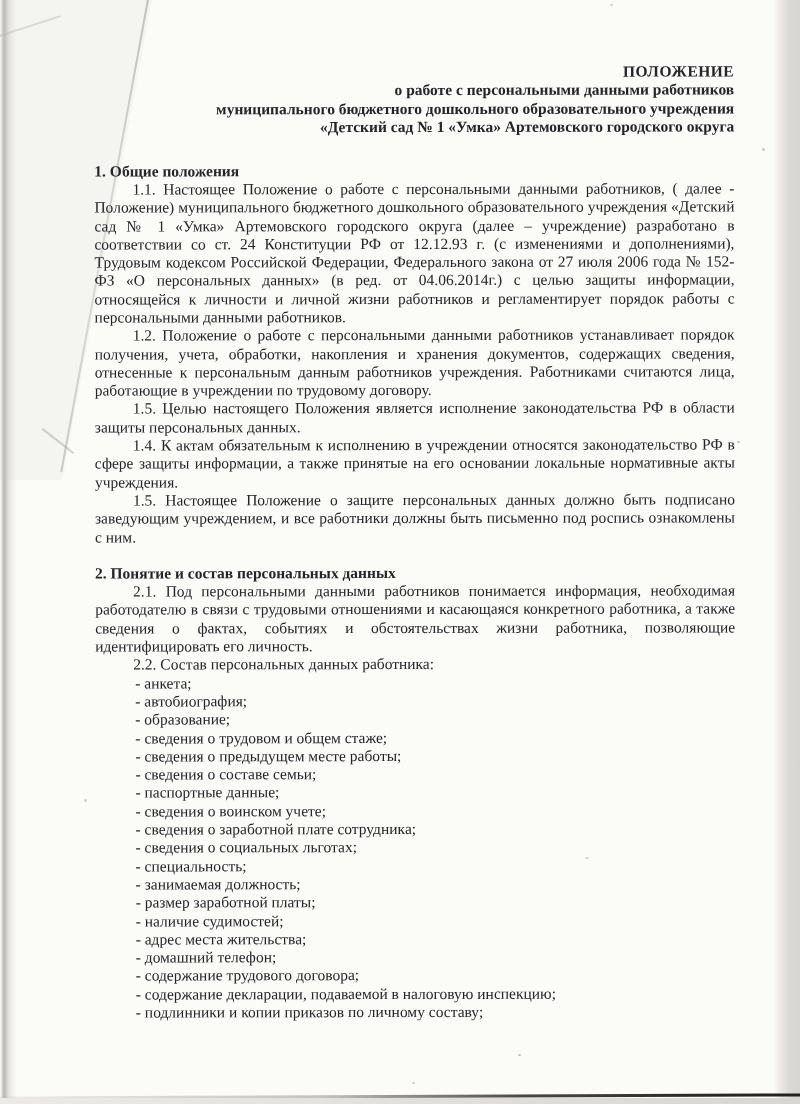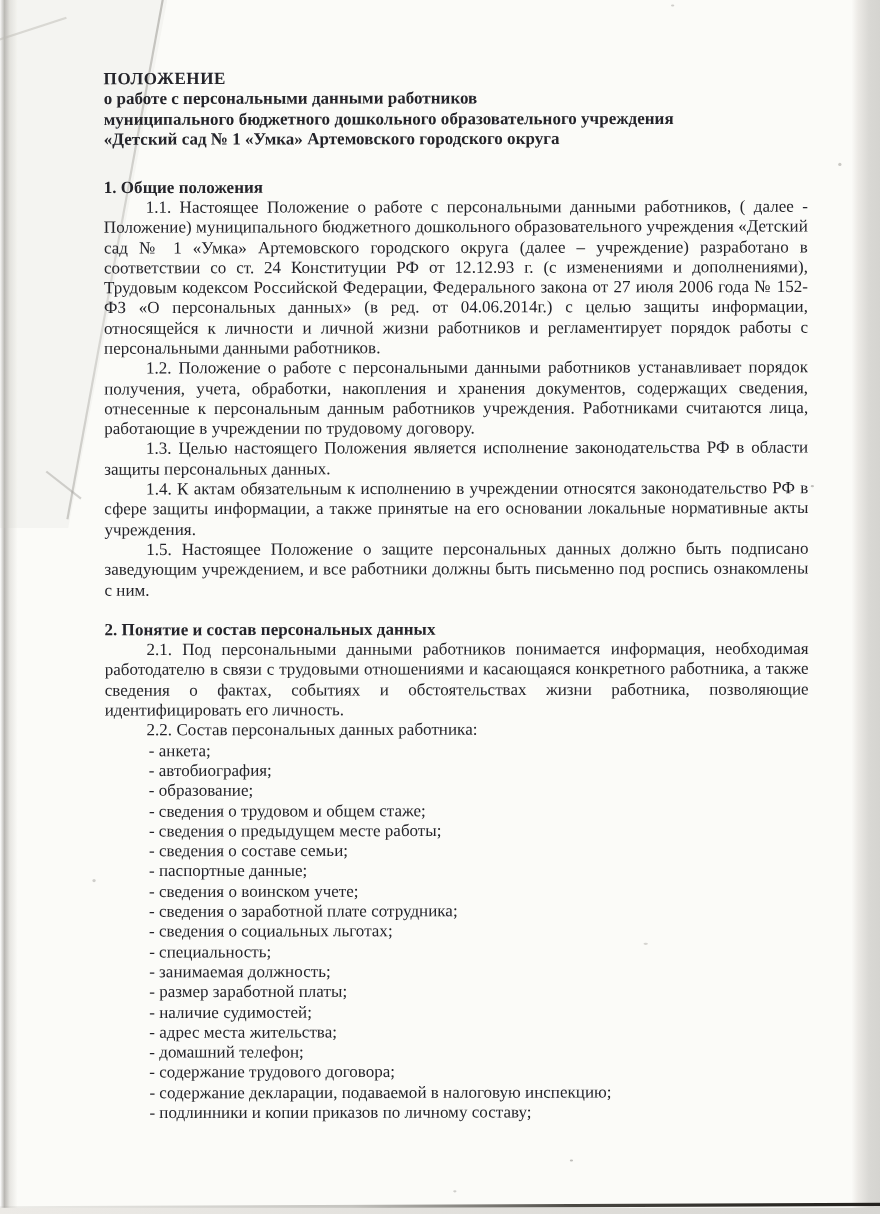--- a/index.html
+++ b/index.html
@@ -65,21 +65,21 @@
   .speck.s6 { left: 585px; top: 857px;  width: 4px; height: 2px; opacity:.35; }
   .speck.s7 { left: 610px; top: 4px;    width: 3px; height: 2px; opacity:.4; }
 
   
   .content {
     position: absolute; left: 95px; top: 63px; width: 640px;
     color: #24242a;
     font-size: 15.5px; line-height: 18.3px;
     transform: rotate(-0.1deg);
   }
-  .title { text-align: left; font-weight: bold; line-height: 18.4px; margin-bottom: 25px; }
+  .title { text-align: right; font-weight: bold; line-height: 18.4px; margin-bottom: 25px; }
   .title .t-line { white-space: nowrap; }
   .title .t-line.first { letter-spacing: .5px; }
 
   .sec-heading { font-weight: bold; font-size: 15.5px; margin: 0; padding: 0; }
   section + section .sec-heading { margin-top: 18px; }
 
   .para {
     margin: 0; text-indent: 38px;
     text-align: justify; text-justify: inter-word;
   }
@@ -111,21 +111,21 @@
       <div class="t-line first">ПОЛОЖЕНИЕ</div>
       <div class="t-line">о работе с персональными данными работников</div>
       <div class="t-line">муниципального бюджетного дошкольного образовательного учреждения</div>
       <div class="t-line">«Детский сад № 1 «Умка» Артемовского городского округа</div>
     </div>
     <div id="sections">
         <section>
           <h2 class="sec-heading">1. Общие положения</h2>
           <p class="para">1.1. Настоящее Положение о работе с персональными данными работников, ( далее - Положение) муниципального бюджетного дошкольного образовательного учреждения «Детский сад № 1 «Умка» Артемовского городского округа (далее – учреждение) разработано в соответствии со ст. 24 Конституции РФ от 12.12.93 г. (с изменениями и дополнениями), Трудовым кодексом Российской Федерации, Федерального закона от 27 июля 2006 года № 152-ФЗ «О персональных данных» (в ред. от 04.06.2014г.) с целью защиты информации, относящейся к личности и личной жизни работников и регламентирует порядок работы с персональными данными работников.</p>
           <p class="para">1.2. Положение о работе с персональными данными работников устанавливает порядок получения, учета, обработки, накопления и хранения документов, содержащих сведения, отнесенные к персональным данным работников учреждения. Работниками считаются лица, работающие в учреждении по трудовому договору.</p>
-          <p class="para">1.3. Целью настоящего Положения является исполнение законодательства РФ в области защиты персональных данных.</p>
+          <p class="para">1.5. Целью настоящего Положения является исполнение законодательства РФ в области защиты персональных данных.</p>
           <p class="para">1.4. К актам обязательным к исполнению в учреждении относятся законодательство РФ в сфере защиты информации, а также принятые на его основании локальные нормативные акты учреждения.</p>
           <p class="para">1.5. Настоящее Положение о защите персональных данных должно быть подписано заведующим учреждением, и все работники должны быть письменно под роспись ознакомлены с ним.</p>
         </section>
         <section>
           <h2 class="sec-heading">2. Понятие и состав персональных данных</h2>
           <p class="para">2.1. Под персональными данными работников понимается информация, необходимая работодателю в связи с трудовыми отношениями и касающаяся конкретного работника, а также сведения о фактах, событиях и обстоятельствах жизни работника, позволяющие идентифицировать его личность.</p>
           <p class="para">2.2. Состав персональных данных работника:</p>
           <div class="list-item">- анкета;</div>
           <div class="list-item">- автобиография;</div>
           <div class="list-item">- образование;</div>

